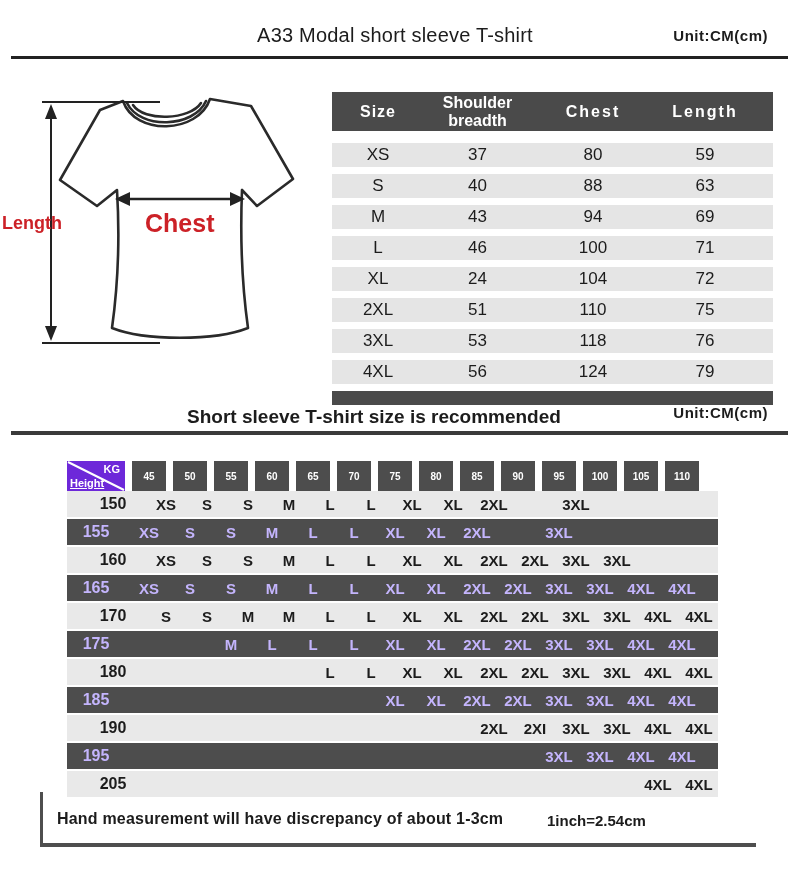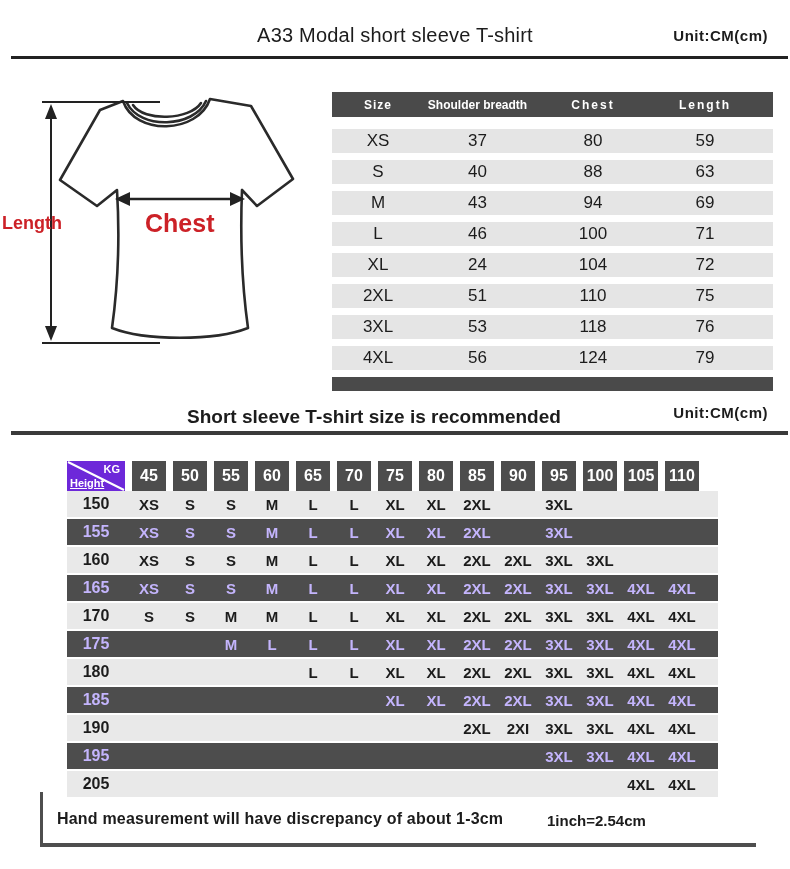--- a/index.html
+++ b/index.html
@@ -12,50 +12,50 @@
   #top-title{position:absolute;top:24px;left:0;width:790px;text-align:center;
     font-size:20px;font-weight:400;letter-spacing:.2px;}
   #top-unit{position:absolute;top:27px;right:22px;font-size:15px;font-weight:700;letter-spacing:.5px;}
   #divider-top{position:absolute;top:56px;left:11px;width:777px;height:3px;background:#222;}
 
   
   #shirt-wrap{position:absolute;left:0;top:80px;width:340px;height:315px;}
 
   
   #size-table{position:absolute;left:332px;top:92px;width:441px;}
-  #st-header{display:flex;height:25px;background:#4a4a4a;color:#fff;align-items:center;
-    font-weight:700;font-size:12px;}
+  #st-header{display:flex;height:39px;background:#4a4a4a;color:#fff;align-items:center;
+    font-weight:700;font-size:16px;}
   .st-cell{text-align:center;}
   .c0{width:92px;letter-spacing:1px;}
   .c1{width:107px;}
   .c2{width:124px;letter-spacing:2px;}
   .c3{width:100px;letter-spacing:2px;}
   .st-row{display:flex;height:24px;background:#e5e5e5;margin-top:7px;align-items:center;font-size:17px;}
   .st-row.first{margin-top:12px;}
   .st-row .c0,.st-row .c2,.st-row .c3{letter-spacing:0;}
   #st-footer-bar{height:14px;background:#4a4a4a;margin-top:7px;}
 
   
   #rec-title{position:absolute;top:406px;left:0;width:748px;text-align:center;
     font-size:19px;font-weight:700;}
   #rec-unit{position:absolute;top:404px;right:22px;font-size:15px;font-weight:700;letter-spacing:.5px;}
   #divider-mid{position:absolute;top:431px;left:11px;width:777px;height:4px;background:#3a3a3a;}
 
   
   #matrix{position:absolute;left:67px;top:461px;width:651px;}
   .mx-head{display:grid;grid-template-columns:58px repeat(14,34px);column-gap:7px;height:30px;}
-  .mx-hcell{background:#4d4d4d;color:#fff;font-weight:700;font-size:16px;
+  .mx-hcell{background:#4d4d4d;color:#fff;font-weight:700;font-size:10px;
     display:flex;align-items:center;justify-content:center;}
   #mx-corner{position:relative;background:#6d28d9;color:#fff;}
   #mx-corner svg{position:absolute;left:0;top:0;}
   #mx-corner .kg{position:absolute;top:2px;right:5px;font-size:11px;font-weight:700;}
   #mx-corner .hgt{position:absolute;bottom:2px;left:3px;font-size:11px;font-weight:700;text-decoration:underline;}
   .mx-row{display:grid;grid-template-columns:58px repeat(14,34px);column-gap:7px;
     height:26px;border-bottom:2px solid #ffffff;align-items:center;}
-  .mx-row.light{background:#e9e9e9;color:#1c1c1c;}
+  .mx-row.light{background:#e9e9e9;color:#1c1c1c;padding-left:17px;}
   .mx-row.dark{background:#4d4d4d;color:#c4b5fd;}
   .mx-height{font-size:16px;font-weight:700;text-align:center;}
   .mx-cell{font-size:15px;font-weight:700;text-align:center;white-space:nowrap;}
 
   
   #frame-v{position:absolute;left:40px;top:792px;width:3px;height:53px;background:#4e4e4e;}
   #frame-h{position:absolute;left:40px;top:843px;width:716px;height:4px;background:#4e4e4e;}
   #foot-note{position:absolute;left:57px;top:810px;font-size:16px;font-weight:700;letter-spacing:.2px;}
   #foot-inch{position:absolute;left:547px;top:812px;font-size:15px;font-weight:700;}
 </style>

